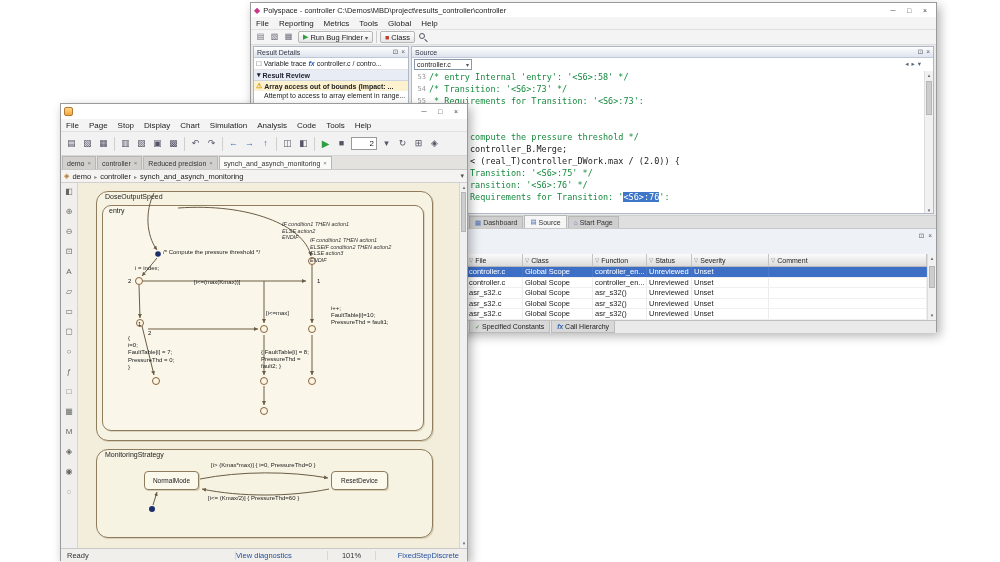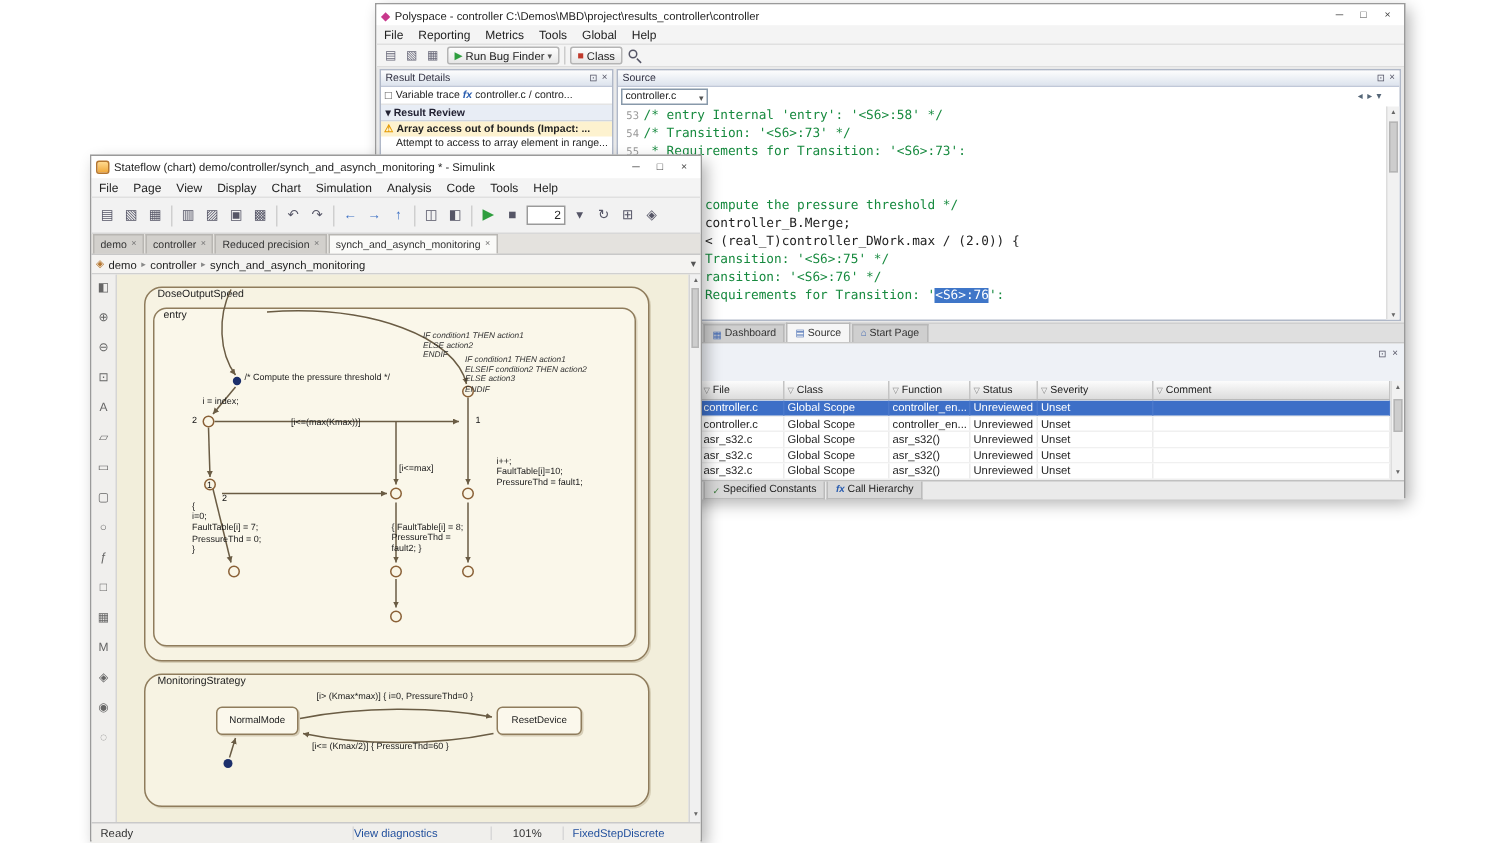--- a/index.html
+++ b/index.html
@@ -118,21 +118,21 @@
   .cl{position:absolute;font-size:6px;line-height:1.2;color:#1a1a1a;white-space:pre-line}
   .cl.it{font-style:italic;font-size:5.5px;color:#333}
   .cl.num{font-size:6px;color:#111}
   .sfscroll{width:8px;background:#f0f0f0;border-left:1px solid #d5d5d5;position:relative;flex:none}
   .sfscroll .vthumb{top:9px;height:40px}
   .sf-status{height:14px;display:flex;align-items:center;background:#f0efec;border-top:1px solid #c9c9c9;font-size:7.5px;color:#333}
   .st-ready{width:175px;padding-left:6px;border-right:1px solid #d8d8d8}
   .st-diag{width:92px;text-align:left;color:#1f4e9c;border-right:1px solid #d8d8d8}
   .st-zoom{width:48px;text-align:center;border-right:1px solid #d8d8d8}
   .st-fill{flex:1}
-  .st-solver{padding-right:24px;color:#1f4e9c}
+  .st-solver{padding-right:8px;color:#1f4e9c}
 </style>
 </head>
 <body>
 
 <div class="stage">
 
   <section class="win ps">
     <header class="titlebar">
       <span class="ps-logo">◆</span>
       <span>Polyspace - controller C:\Demos\MBD\project\results_controller\controller</span>
@@ -412,32 +412,31 @@
         <span class="btab">
           <span class="bicon fxi">fx</span>
           <span>Call Hierarchy</span>
         </span>
       </div>
   </section>
 
   <section class="win sf">
     <header class="titlebar">
       <span class="sf-logo"></span>
-      <span>Stateflow (chart) demo/controller/synch_and_asynch_monitoring * - Simulink</span>
       <span class="wctl">
         <span>─</span>
         <span>□</span>
         <span>×</span>
       </span>
     </header>
     <nav class="menubar">
 
     <span class="mi">File</span>
         <span class="mi">Page</span>
-        <span class="mi">View</span>
+        <span class="mi">Stop</span>
         <span class="mi">Display</span>
         <span class="mi">Chart</span>
         <span class="mi">Simulation</span>
         <span class="mi">Analysis</span>
         <span class="mi">Code</span>
         <span class="mi">Tools</span>
         <span class="mi">Help</span>
       </nav>
     <div class="sf-toolbar">
       <div class="tgroup">

